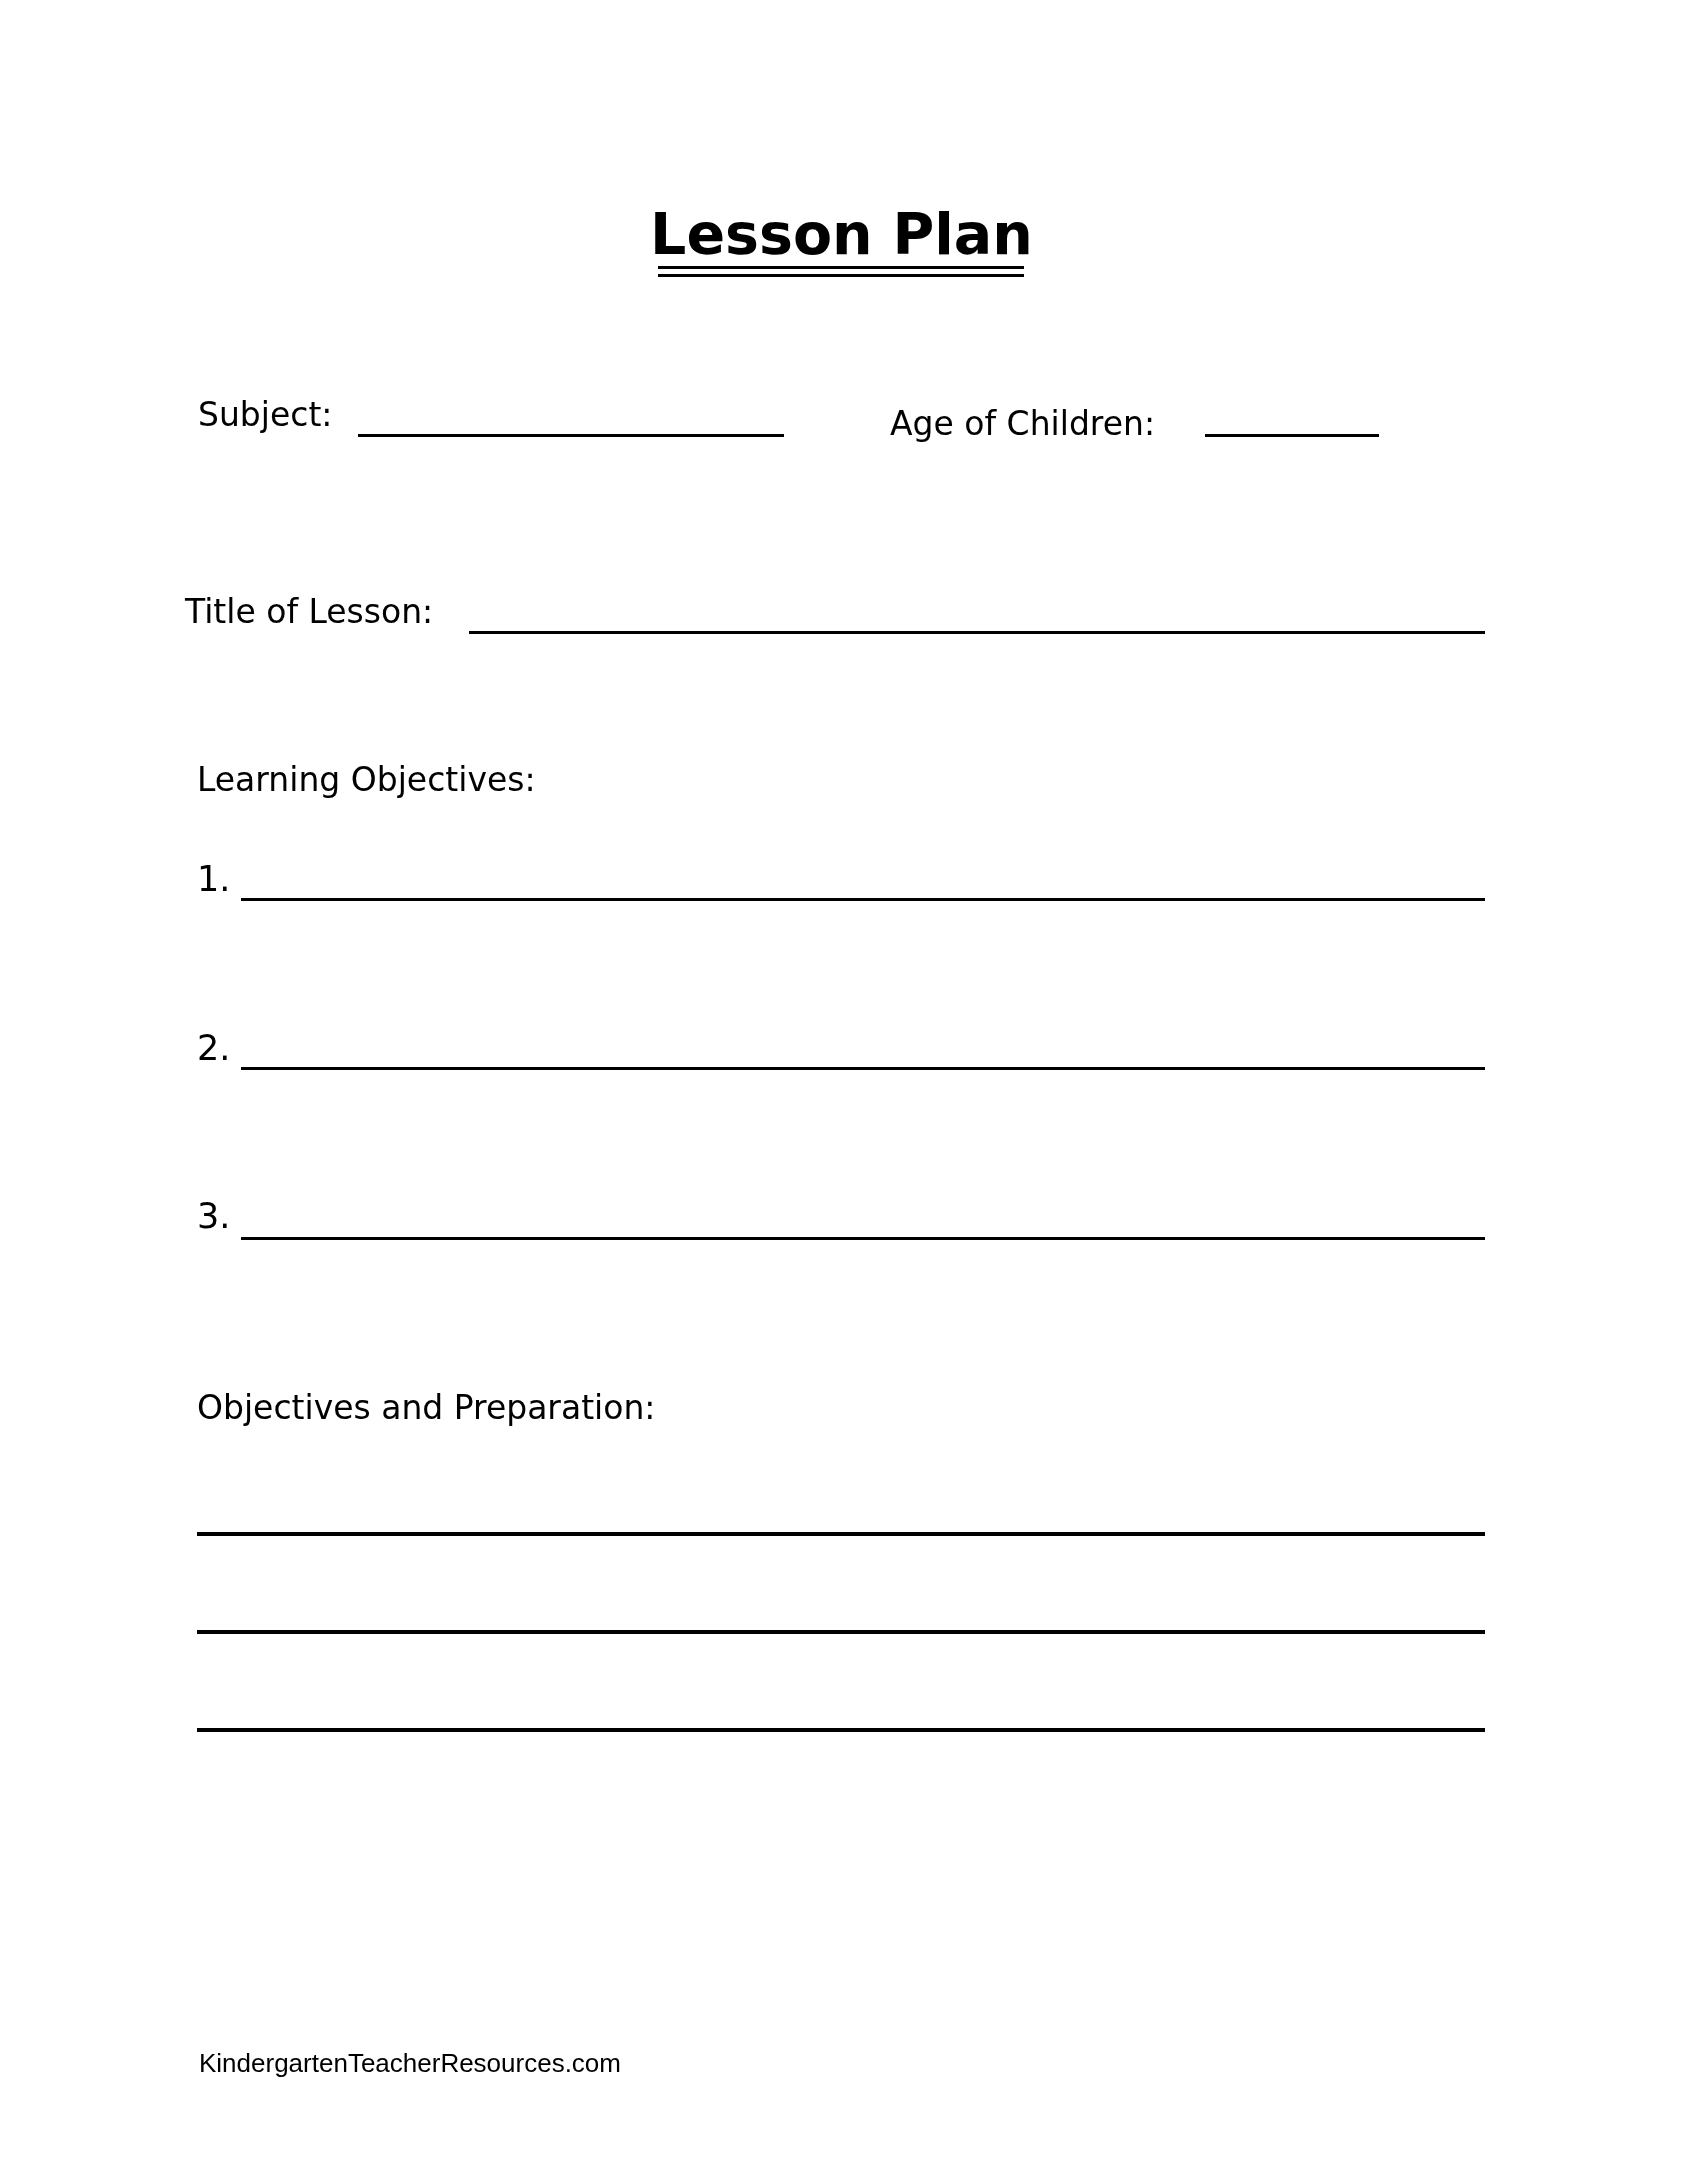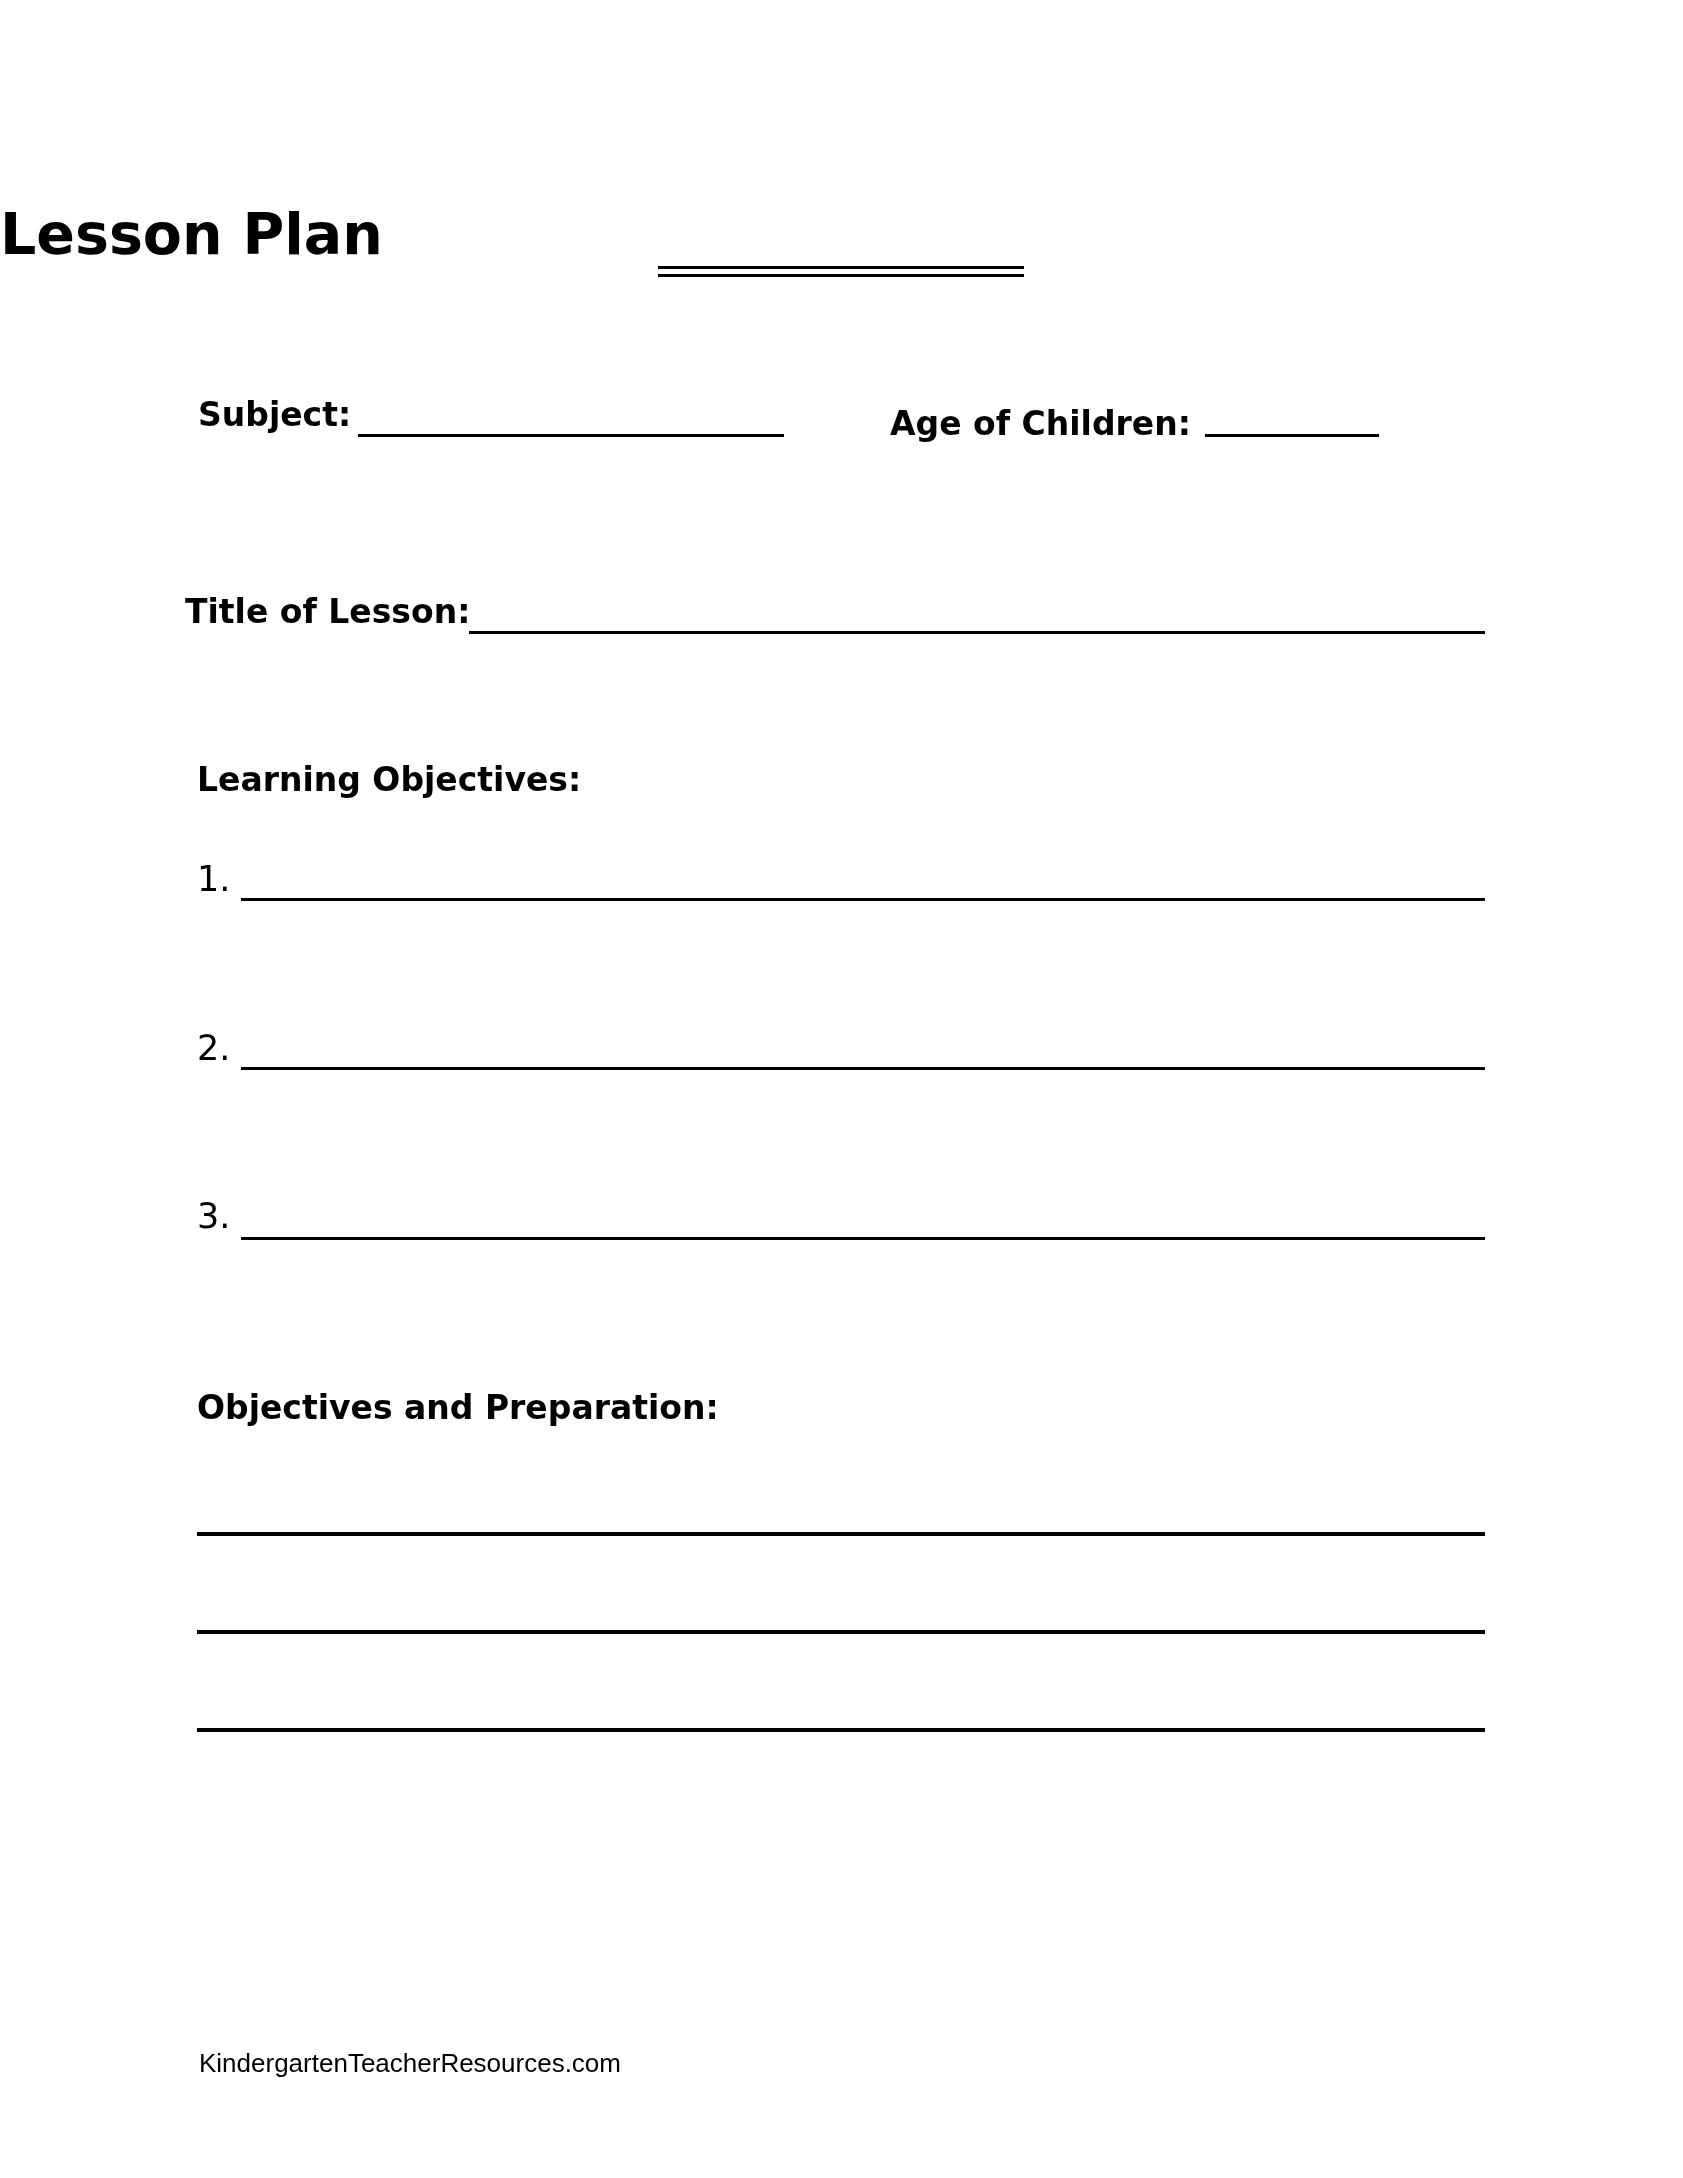--- a/index.html
+++ b/index.html
@@ -15,35 +15,35 @@
       color: #000000;
       font-family: "DejaVu Sans", sans-serif;
     }
     .abs { position: absolute; }
 
     
     .title {
       left: 0;
       width: 1683px;
       top: 200px;
-      text-align: left;
+      text-align: center;
       font-family: "DejaVu Sans", sans-serif;
       font-weight: bold;
       font-size: 57px;
       line-height: 69px;
       letter-spacing: 0px;
     }
     .title-rule {
       height: 3px;
       background: #000;
     }
 
     .label {
       font-family: "DejaVu Sans", sans-serif;
-      font-weight: bold;
+      font-weight: normal;
       font-size: 33px;
       line-height: 40px;
       white-space: nowrap;
     }
     .num {
       font-family: "DejaVu Sans", sans-serif;
       font-weight: normal;
       font-size: 35px;
       line-height: 40px;
       white-space: nowrap;

